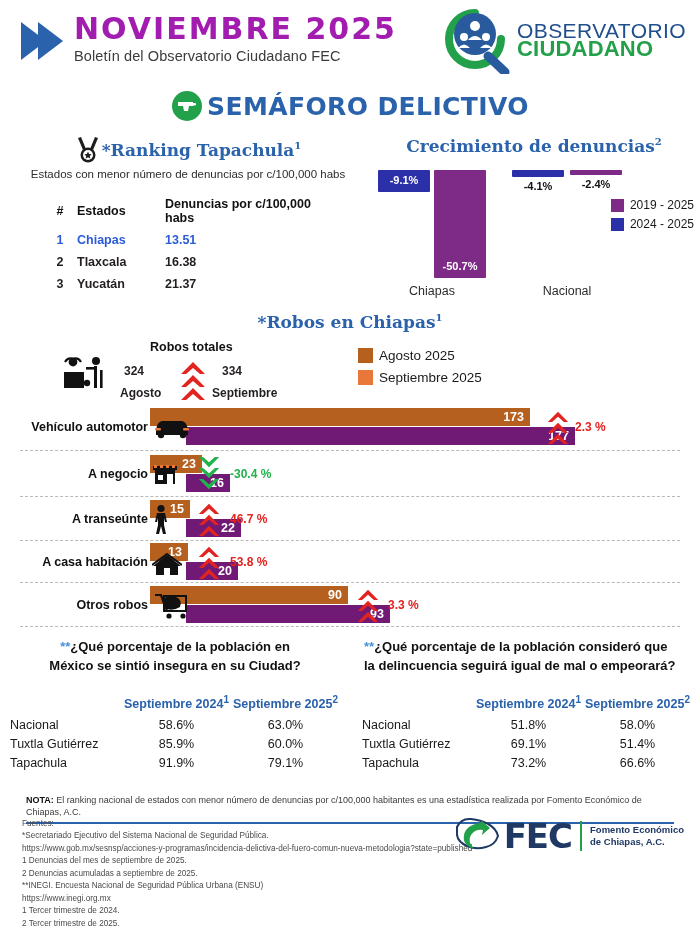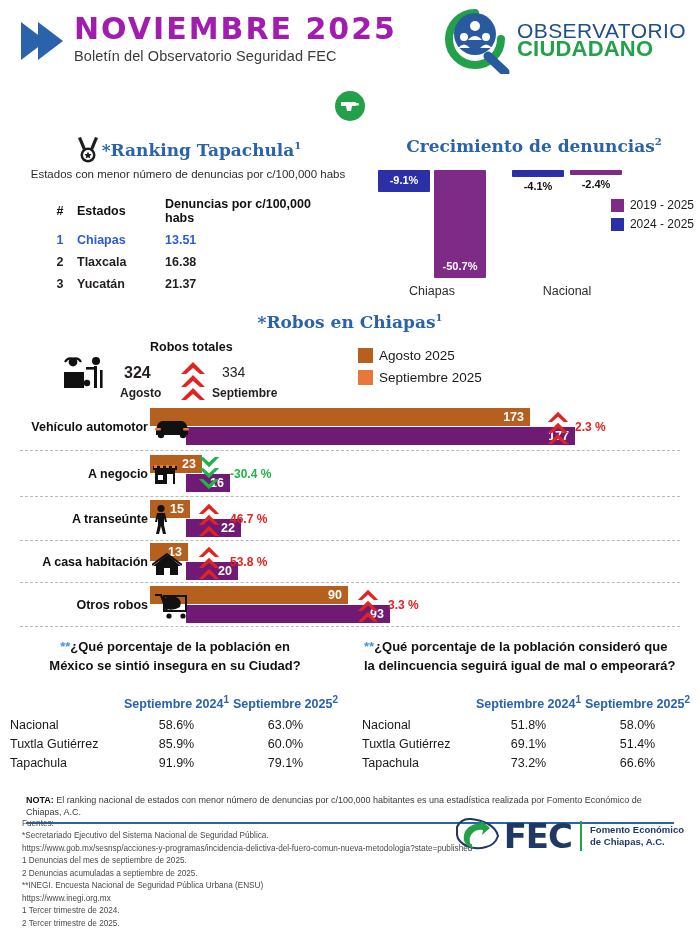--- a/index.html
+++ b/index.html
@@ -73,22 +73,22 @@
   .lg-row { display: flex; align-items: center; margin-bottom: 5px; }
   .lg-sw { width: 13px; height: 13px; margin-right: 6px; }
   .lg-tx { font-size: 12px; color: #1a1a1a; white-space: nowrap; }
 
   
   .robos { position: absolute; left: 0; top: 312px; width: 700px; }
   .robos-title { margin-top: 0; }
   .totales { position: absolute; left: 62px; top: 28px; width: 300px; }
   .tot-label { position: absolute; left: 88px; top: 0; font-size: 12.5px; font-weight: 700; color: #111; white-space: nowrap; }
   .tot-ico { position: absolute; left: 0; top: 16px; }
-  .tot-a { position: absolute; left: 62px; top: 24px; font-size: 16px; font-weight: 700; }
-  .tot-b { position: absolute; left: 160px; top: 24px; font-size: 14px; font-weight: 400; }
+  .tot-a { position: absolute; left: 62px; top: 24px; font-size: 12px; font-weight: 700; }
+  .tot-b { position: absolute; left: 160px; top: 24px; font-size: 12px; font-weight: 700; }
   .tot-m1 { position: absolute; left: 58px; top: 46px; font-size: 12px; font-weight: 700; }
   .tot-m2 { position: absolute; left: 150px; top: 46px; font-size: 12px; font-weight: 700; }
   .tot-arrow { position: absolute; left: 118px; top: 20px; }
 
   .legend-robos { position: absolute; left: 358px; top: 36px; }
   .legend-robos .lg-sw { width: 15px; height: 15px; }
   .legend-robos .lg-tx { font-size: 13.5px; }
   .legend-robos .lg-row { margin-bottom: 7px; }
 
   
@@ -153,21 +153,21 @@
 <div class="page">
 
   <div class="header">
     <div class="hdr-left">
       <svg class="chevron" viewBox="0 0 46 46">
         <path d="M3 4 L3 42 L28 23 Z" fill="#2a62ab"></path>
         <path d="M20 4 L20 42 L45 23 Z" fill="#2a62ab"></path>
       </svg>
       <div>
         <div class="hdr-title">NOVIEMBRE  2025</div>
-        <div class="hdr-sub">Boletín del Observatorio Seguridad FEC</div>
+        <div class="hdr-sub">Boletín del Observatorio Ciudadano FEC</div>
       </div>
     </div>
 
     <div class="obs-logo">
       <svg width="76" height="68" viewBox="0 0 76 68">
         <path d="M62 33 A26 26 0 1 1 36 7" fill="none" stroke="#22a04a" stroke-width="8" stroke-linecap="round"></path>
         <path d="M49 50 L66 66" stroke="#2a5a9e" stroke-width="9" stroke-linecap="round"></path>
         <circle cx="36" cy="28" r="21" fill="#2a5a9e"></circle>
         <circle cx="36" cy="20" r="5" fill="#fff"></circle>
         <path d="M29 34 q7 -8 14 0 z" fill="#fff"></path>
@@ -182,20 +182,21 @@
       </div>
     </div>
   </div>
 
   <div class="semaforo">
     <svg width="32" height="32" viewBox="0 0 32 32">
       <circle cx="16" cy="16" r="15" fill="#22a04a"></circle>
       <path d="M7 12 h15 v4 h-4 l-1 5 h-4 l-1 -5 h-5 z" fill="#ffffff"></path>
       <rect x="20" y="13" width="5" height="2.4" rx="1" fill="#ffffff"></rect>
     </svg>
+    <span class="semaforo-txt">SEMÁFORO DELICTIVO</span>
   </div>
 
   <div class="ranking">
     <div class="rank-head">
       <svg width="26" height="28" viewBox="0 0 26 28">
         <path d="M6 1 L11 13 L8 14 L3 2 Z" fill="#1d1d1d"></path>
         <path d="M20 1 L15 13 L18 14 L23 2 Z" fill="#1d1d1d"></path>
         <circle cx="13" cy="19" r="7.5" fill="#1d1d1d"></circle>
         <circle cx="13" cy="19" r="5" fill="#ffffff"></circle>
         <path d="M13 15.5 l1.1 2.4 l2.6 .3 l-1.9 1.8 .5 2.6 -2.3 -1.3 -2.3 1.3 .5 -2.6 -1.9 -1.8 2.6 -.3 z" fill="#1d1d1d"></path>

